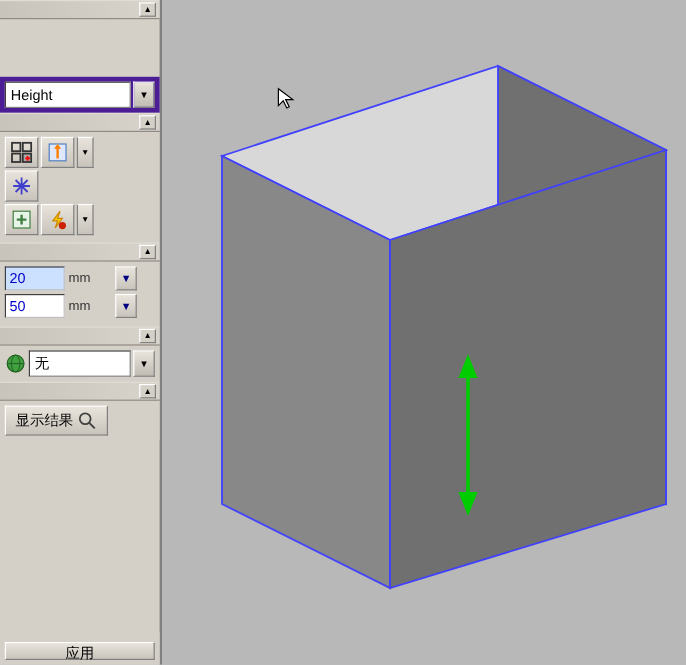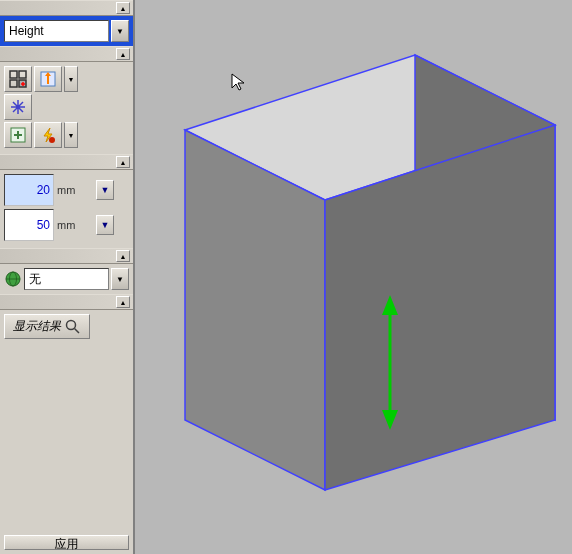--- a/index.html
+++ b/index.html
@@ -25,21 +25,22 @@
       background: #d4d0c8;
       border-right: 2px solid #808080;
       display: flex;
       flex-direction: column;
       height: 100%;
     }
 
     
     .height-section {
       padding: 4px;
-      background: #1d4ed8;
+      background: #4c1d95;
+      margin-top: 48px;
     }
 
     .dropdown-row {
       display: flex;
       align-items: center;
       gap: 2px;
     }
 
     .dropdown-select {
       flex: 1;
@@ -116,29 +117,28 @@
 
     .value-row {
       display: flex;
       align-items: center;
       gap: 3px;
       margin-bottom: 3px;
     }
 
     .value-input {
       width: 50px;
-      height: 32px;
+      height: 20px;
       background: #ffffff;
       border: 1px solid #404040;
       border-right-color: #c0c0c0;
       border-bottom-color: #c0c0c0;
       font-size: 12px;
       padding: 1px 3px;
       color: #0000cc;
-      text-align: right;
     }
 
     .unit-label {
       font-size: 11px;
       color: #333333;
       width: 36px;
     }
 
     .value-arrow-btn {
       width: 18px;
@@ -185,21 +185,20 @@
       display: flex;
       align-items: center;
       gap: 4px;
       background: linear-gradient(to bottom, #e8e4dc, #c8c4bc);
       border: 1px solid #808080;
       border-top-color: #ffffff;
       border-left-color: #ffffff;
       padding: 3px 8px;
       cursor: pointer;
       font-size: 12px;
-      font-style: italic;
     }
 
     
     .bottom-section {
       padding: 4px;
       background: #d4d0c8;
       display: flex;
       gap: 4px;
       margin-top: auto;
     }

